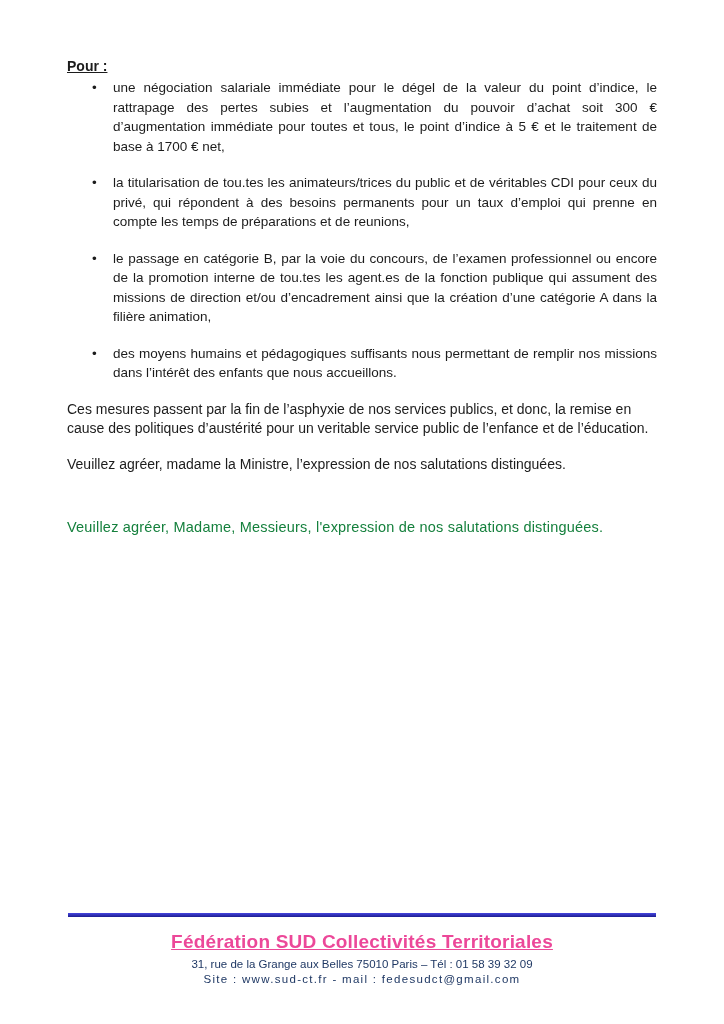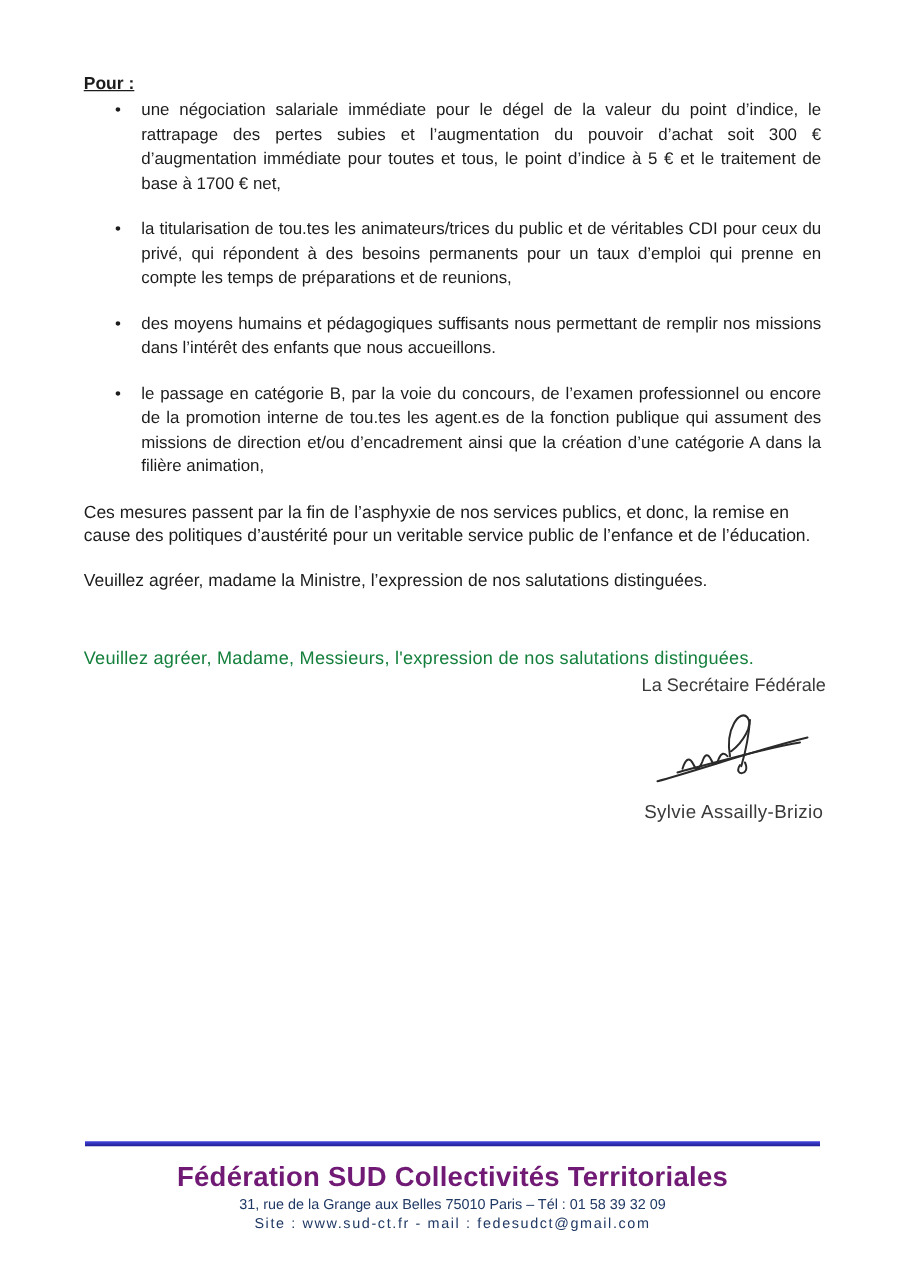--- a/index.html
+++ b/index.html
@@ -79,24 +79,25 @@
     top:913px;
     text-align:center;
   }
   .footer-rule {
     height:4px;
     background:linear-gradient(#4646e0, #1d1d8f);
     margin-bottom:14px;
   }
   .footer-org {
     font-weight:bold;
-    font-size:22px;
+    font-size:19px;
     line-height:22px;
-    color:#701a75;
+    color:#ec4899;
     letter-spacing:0.2px;
+    text-decoration:underline;
   }
   .footer-address {
     font-size:11.5px;
     line-height:14px;
     color:#1f3864;
     margin-top:4px;
   }
   .footer-site {
     font-size:11.5px;
     line-height:14px;
@@ -109,44 +110,30 @@
 <body>
 
 <div class="page">
   <div class="content">
 
     <p class="heading">Pour :</p>
 
     <ul class="demands">
       <li>une négociation salariale immédiate pour le dégel de la valeur du point d’indice, le rattrapage des pertes subies et l’augmentation du pouvoir d’achat soit 300 € d’augmentation immédiate pour toutes et tous, le point d’indice à 5 € et le traitement de base à 1700 € net,</li>
       <li>la titularisation de tou.tes les animateurs/trices du public et de véritables CDI pour ceux du privé, qui répondent à des besoins permanents pour un taux d’emploi qui prenne en compte les temps de préparations et de reunions,</li>
+      <li>le passage en catégorie B, par la voie du concours, de l’examen professionnel ou encore de la promotion interne de tou.tes les agent.es de la fonction publique qui assument des missions de direction et/ou d’encadrement ainsi que la création d’une catégorie A dans la filière animation,</li>
       <li>des moyens humains et pédagogiques suffisants nous permettant de remplir nos missions dans l’intérêt des enfants que nous accueillons.</li>
-      <li>le passage en catégorie B, par la voie du concours, de l’examen professionnel ou encore de la promotion interne de tou.tes les agent.es de la fonction publique qui assument des missions de direction et/ou d’encadrement ainsi que la création d’une catégorie A dans la filière animation,</li>
     </ul>
 
     <p class="para para-measures">Ces mesures passent par la fin de l’asphyxie de nos services publics, et donc, la remise en cause des politiques d’austérité pour un veritable service public de l’enfance et de l’éducation.</p>
 
     <p class="para para-salut1">Veuillez agréer, madame la Ministre, l’expression de nos salutations distinguées.</p>
 
     <p class="para para-salut2">Veuillez agréer, Madame, Messieurs, l'expression de nos salutations distinguées.</p>
 
-    <div class="sig-block">
-      <div class="sig-role">La Secrétaire Fédérale</div>
-      <svg class="sig-draw" width="130" height="76" viewBox="0 0 130 76">
-        <g fill="none" stroke="#2a2a2a" stroke-width="1.6" stroke-linecap="round" stroke-linejoin="round">
-          <path d="M4 64 C 34 56, 86 38, 124 29"></path>
-          <path d="M20 57 C 46 50, 92 37, 118 33"></path>
-          <path d="M24 54 q 4 -13 9 -3 q 3 7 7 -3 q 3 -9 7 -1 q 3 7 6 -1 q 3 -7 7 -2"></path>
-          <path d="M62 44 C 58 22, 70 6, 76 13 C 81 19, 72 33, 63 40"></path>
-          <path d="M78 15 C 77 27, 74 42, 71 52"></path>
-          <path d="M70 51 c -6 9, 9 9, 4 -2"></path>
-        </g>
-      </svg>
-      <div class="sig-name">Sylvie Assailly-Brizio</div>
-    </div>
   </div>
 
   <div class="footer">
     <div class="footer-rule"></div>
     <div class="footer-org">Fédération SUD Collectivités Territoriales</div>
     <div class="footer-address">31, rue de la Grange aux Belles 75010 Paris – Tél : 01 58 39 32 09</div>
     <div class="footer-site">Site : www.sud-ct.fr - mail : fedesudct@gmail.com</div>
   </div>
 </div>
 

